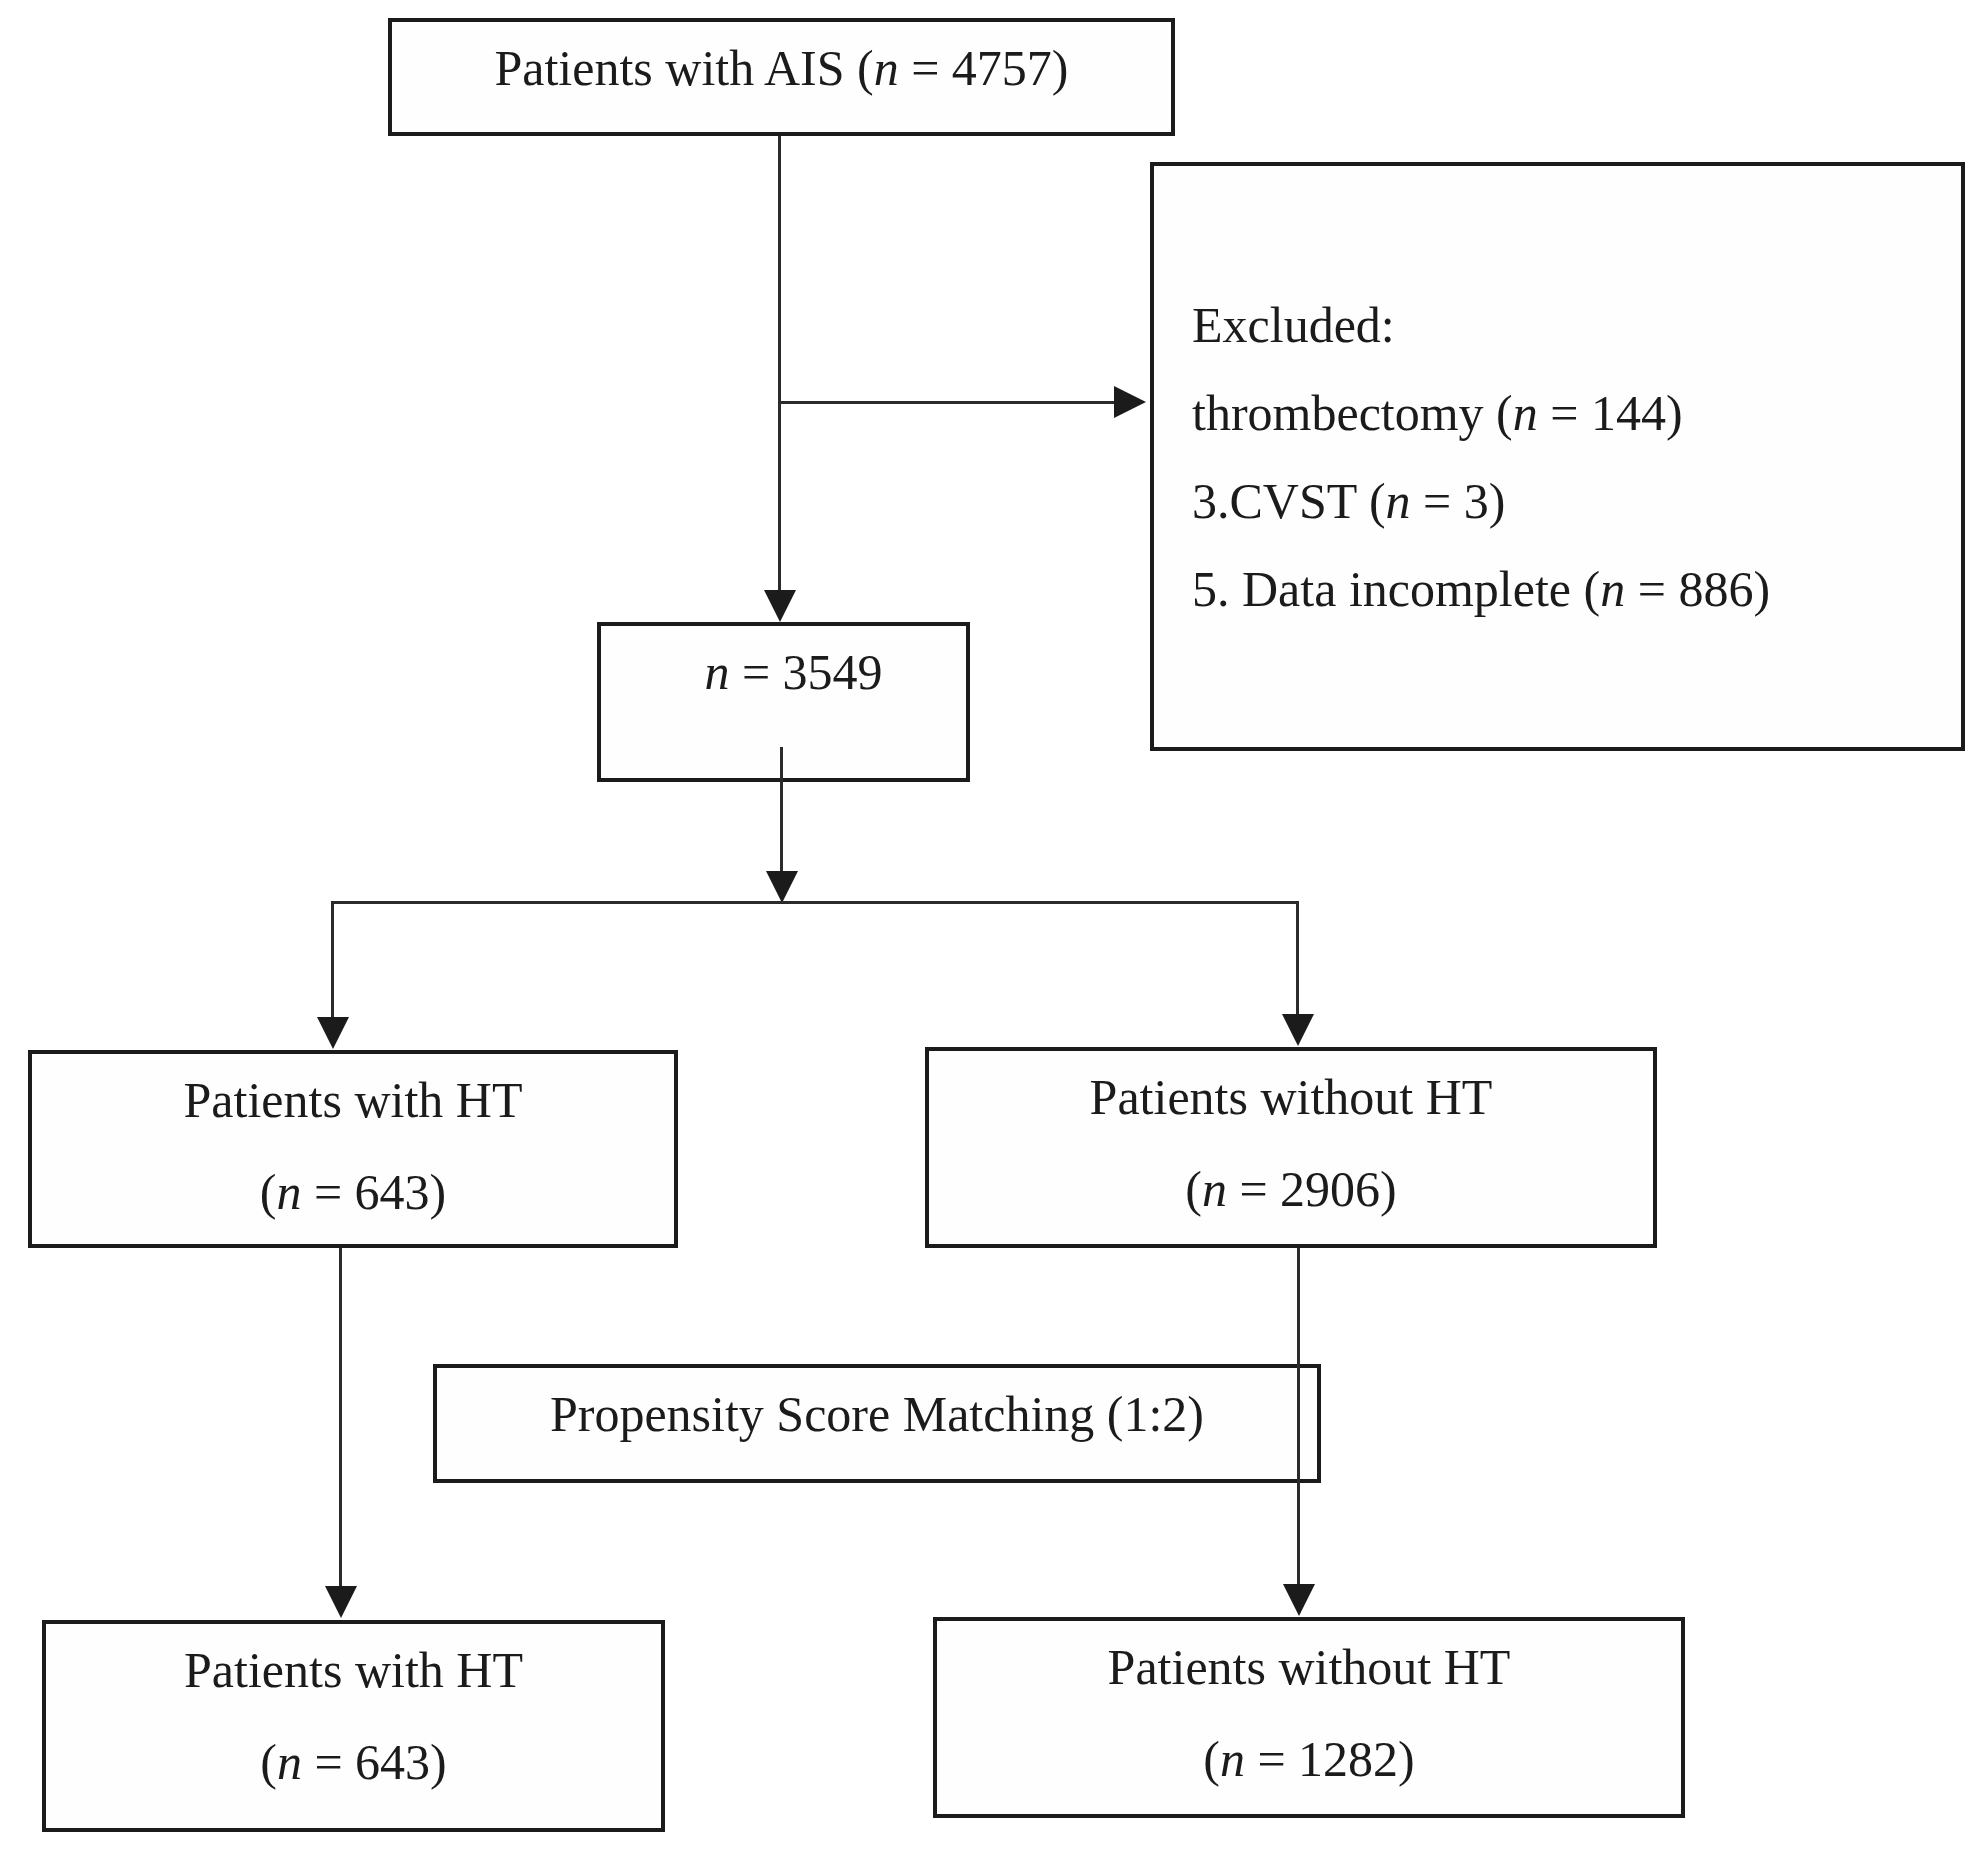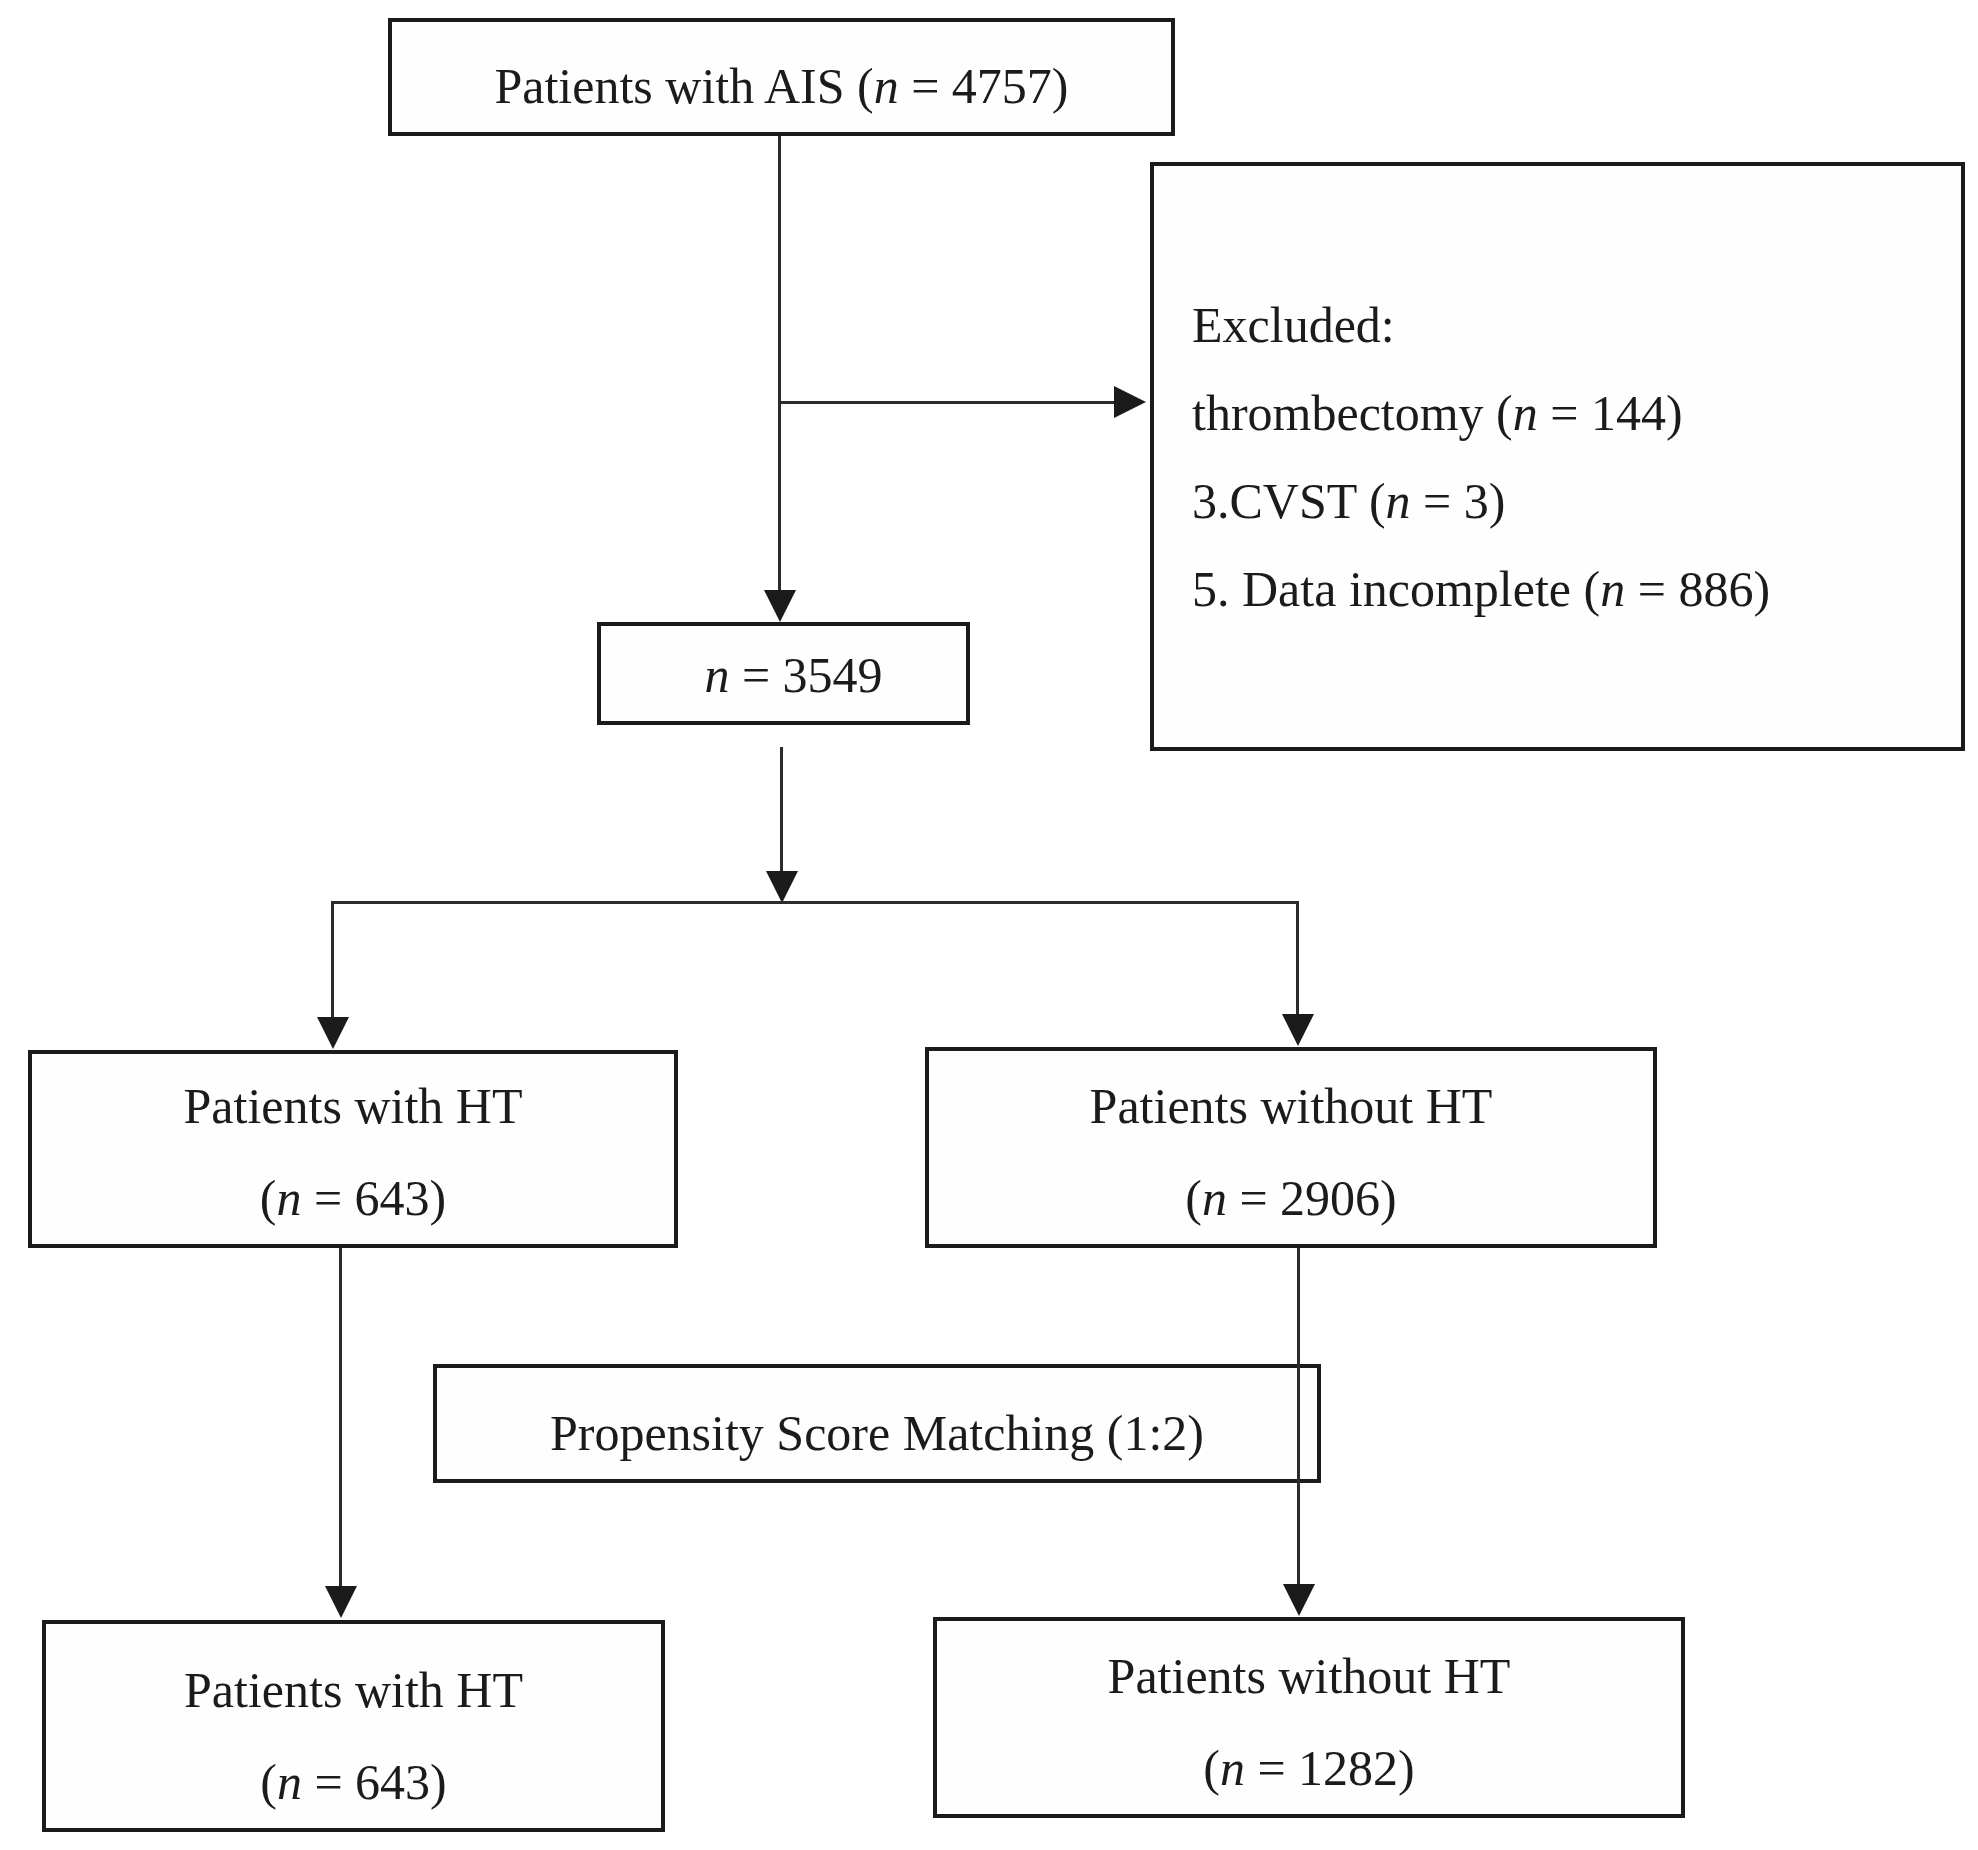--- a/index.html
+++ b/index.html
@@ -16,21 +16,21 @@
     font-family: "Liberation Serif", "DejaVu Serif", serif;
     color: #1b1b1b;
   }
   .box {
     position: absolute;
     border: 4px solid #1b1b1b;
     background: #fefefe;
     display: flex;
     flex-direction: column;
     align-items: center;
-    justify-content: flex-end;
+    justify-content: flex-start;
     font-size: 50px;
     text-align: center;
   }
   .box .line {
     line-height: 92px;
     white-space: nowrap;
   }
   .box.excluded {
     align-items: flex-start;
     justify-content: center;
@@ -75,21 +75,21 @@
     <div class="line"><span>Patients with AIS (</span><span class="nvar">n</span><span> = 4757)</span></div>
   </div>
 
   <div class="box excluded" style="left:1150px; top:162px; width:815px; height:589px;">
     <div class="line"><span>Excluded:</span><span class="nvar"></span><span></span></div>
     <div class="line"><span>thrombectomy (</span><span class="nvar">n</span><span> = 144)</span></div>
     <div class="line"><span>3.CVST (</span><span class="nvar">n</span><span> = 3)</span></div>
     <div class="line"><span>5. Data incomplete (</span><span class="nvar">n</span><span> = 886)</span></div>
   </div>
 
-  <div class="box" style="left:597px; top:622px; width:373px; height:103px;padding-left:20px;">
+  <div class="box" style="left:597px; top:622px; width:373px; height:160px;padding-left:20px;">
     <div class="line"><span></span><span class="nvar">n</span><span> = 3549</span></div>
   </div>
 
   <div class="box" style="left:28px; top:1050px; width:650px; height:198px;">
     <div class="line"><span>Patients with HT</span><span class="nvar"></span><span></span></div>
     <div class="line"><span>(</span><span class="nvar">n</span><span> = 643)</span></div>
   </div>
 
   <div class="box" style="left:925px; top:1047px; width:732px; height:201px;">
     <div class="line"><span>Patients without HT</span><span class="nvar"></span><span></span></div>

